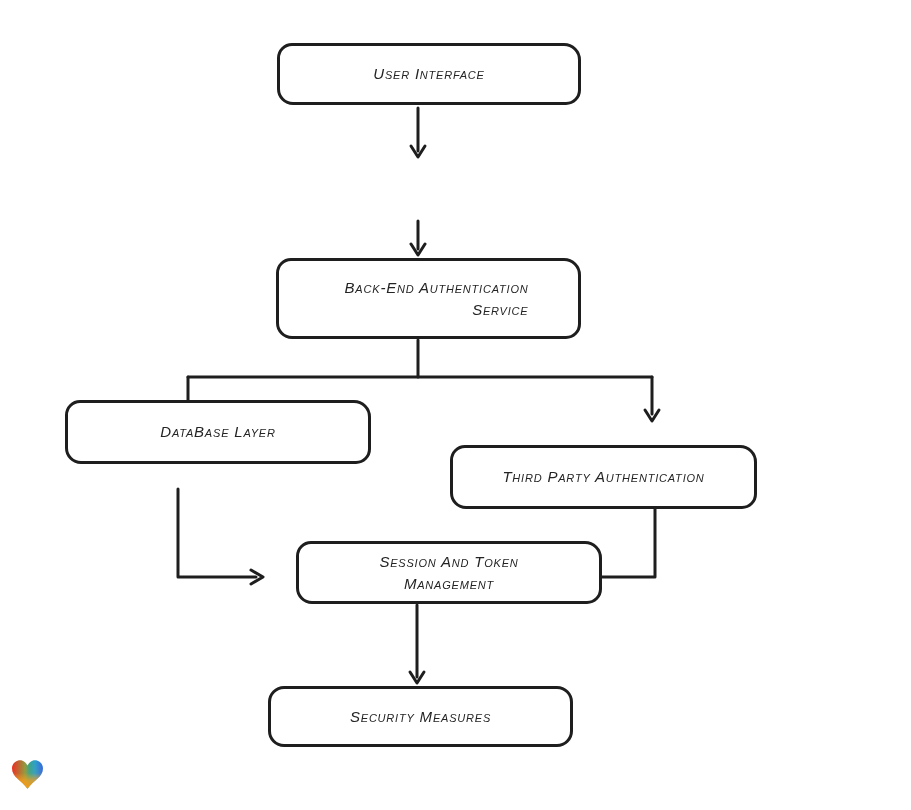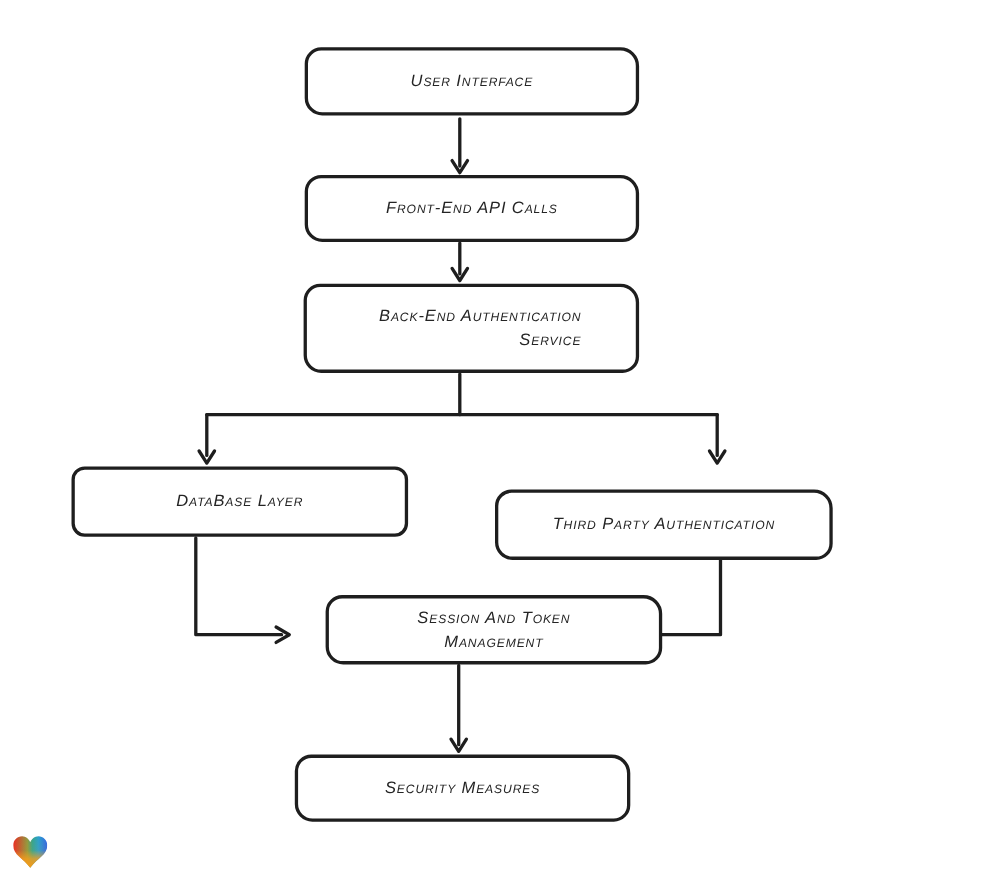--- a/index.html
+++ b/index.html
@@ -42,24 +42,24 @@
     letter-spacing: 0.8px;
     color: #242424;
     padding: 0 12px;
   }
   .wrap-200 { max-width: 200px; text-align: right; }
   .wrap-180 { max-width: 180px; }
 
   #node-ui       { left: 277px; top: 43px;  width: 304px; height: 62px; }
   #node-api      { left: 277px; top: 159px; width: 304px; height: 61px; }
   #node-backend  { left: 276px; top: 258px; width: 305px; height: 81px; }
-  #node-db       { left: 65px;  top: 424px; width: 306px; height: 64px; border-radius: 12px; }
+  #node-db       { left: 65px;  top: 400px; width: 306px; height: 64px; }
   #node-third    { left: 450px; top: 424px; width: 307px; height: 64px; margin-top: 21px; }
   #node-session  { left: 266px; top: 541px; width: 306px; height: 63px; margin-left: 30px; }
-  #node-security { left: 268px; top: 686px; width: 305px; height: 61px; }
+  #node-security { left: 268px; top: 686px; width: 305px; height: 61px; border-radius: 16px; }
 
   .logo {
     position: absolute;
     left: 12px;
     top: 760px;
     width: 31px;
     height: 29px;
     filter: blur(0.4px) saturate(1.05);
   }
 </style>
@@ -102,23 +102,20 @@
     <g>
       <path d="M417 605 V677"></path>
       <path d="M410 672 L417 683 L424 672"></path>
     </g>
   </svg>
 
   <div class="node" id="node-ui">
     <span class="node-label">User Interface</span>
   </div>
 
-  <div class="node" id="node-api">
-    <span class="node-label">Front-End API Calls</span>
-  </div>
 
   <div class="node" id="node-backend">
     <span class="node-label wrap-200">Back-End Authentication Service</span>
   </div>
 
   <div class="node" id="node-db">
     <span class="node-label">DataBase Layer</span>
   </div>
 
   <div class="node" id="node-third">

